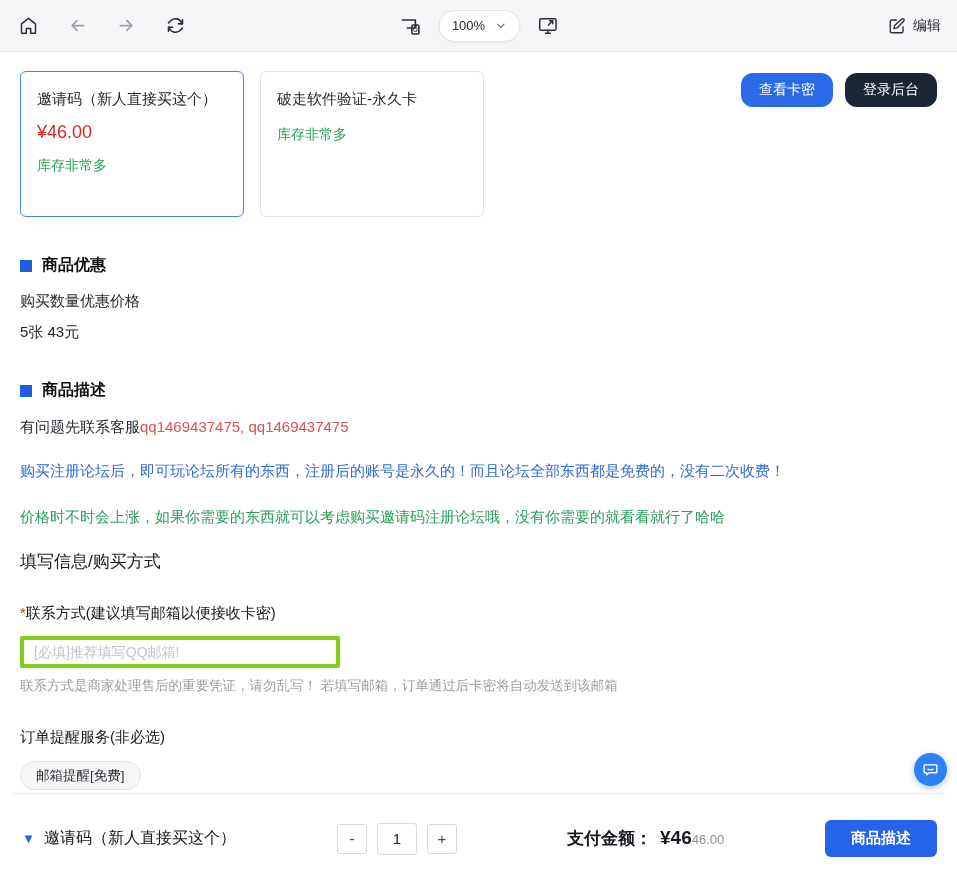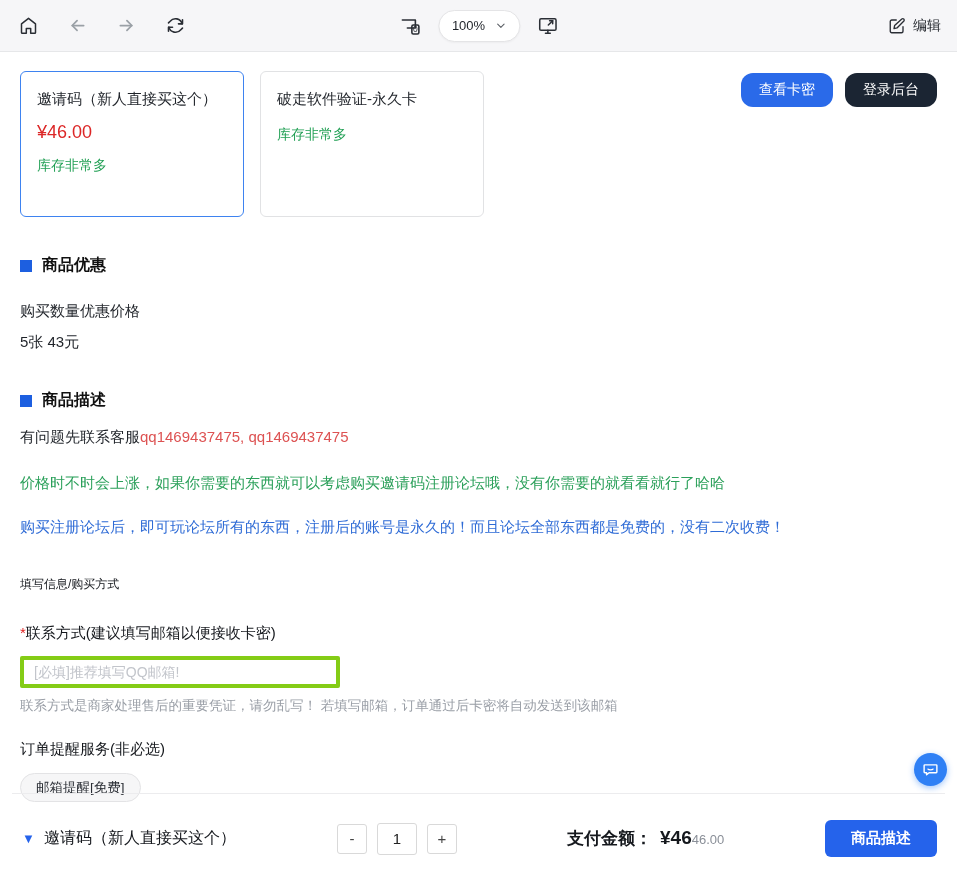--- a/index.html
+++ b/index.html
@@ -41,40 +41,40 @@
   .top-actions { margin-left:auto; display:flex; gap:12px; align-self:flex-start; margin-top:2px; }
   .btn { border:none; border-radius:12px; height:34px; padding:0 18px; font-size:14px; color:#fff; cursor:pointer; font-family:inherit; }
   .btn-blue { background:#2a6ae9; }
   .btn-dark { background:#1b2533; }
 
   .section-head { display:flex; align-items:center; gap:10px; margin-top:38px; }
   .sq-bullet { width:12px; height:12px; background:#1d5fe0; display:inline-block; }
   .section-title { font-size:16px; font-weight:bold; color:#111; }
 
   .line { font-size:15px; color:#1f2329; }
-  .promo-line1 { margin-top:26px; }
+  .promo-line1 { margin-top:16px; }
   .promo-line2 { margin-top:12px; }
 
   .contact-line { margin-top:17px; }
   .qq-red { color:#dd5252;text-align:center; }
   .desc-blue { color:#2e6bd6; margin-top:25px; }
   .desc-green { color:#2ba05a; margin-top:27px; }
 
-  .form-heading { font-size:12px; color:#15181d; margin-top:39px; }
+  .form-heading { font-size:17px; color:#15181d; margin-top:23px; }
   .field-label { font-size:15px; color:#15181d; margin-top:31px; }
   .req { color:#e02020; }
   .contact-input {
     display:block; margin-top:13px; width:320px; height:32px;
     border:4px solid #84cc16; border-radius:2px; padding:0 10px;
     font-size:14px; font-family:inherit; color:#333; outline:none;
   }
   .contact-input::placeholder { color:#c2c5cb; }
   .help-text { font-size:13.5px; color:#999ea6; margin-top:9px; }
 
-  .reminder-label { font-size:15px; color:#15181d; margin-top:25px; }
+  .reminder-label { font-size:15px; color:#15181d; margin-top:33px; }
   .chip {
     display:inline-flex; align-items:center; margin-top:14px;
     background:#f6f6f7; border:1px solid #e3e3e5; border-radius:16px;
     height:29px; padding:0 15px; font-size:13.5px; color:#2a2e35; cursor:pointer;
   }
 
   
   .chat-fab {
     position:absolute; right:10px; top:753px; width:33px; height:33px;
     background:#2f80f5; border-radius:50%; display:flex; align-items:center; justify-content:center;
@@ -203,22 +203,22 @@
     <div class="line promo-line2">5张 43元</div>
 
     
     <div class="section-head">
       <span class="sq-bullet"></span>
       <span class="section-title">商品描述</span>
     </div>
     <div class="line contact-line">
       <span>有问题先联系客服</span><span class="qq-red">qq1469437475, qq1469437475</span>
     </div>
+    <div class="line desc-blue">购买注册论坛后，即可玩论坛所有的东西，注册后的账号是永久的！而且论坛全部东西都是免费的，没有二次收费！</div>
     <div class="line desc-green">价格时不时会上涨，如果你需要的东西就可以考虑购买邀请码注册论坛哦，没有你需要的就看看就行了哈哈</div>
-    <div class="line desc-blue">购买注册论坛后，即可玩论坛所有的东西，注册后的账号是永久的！而且论坛全部东西都是免费的，没有二次收费！</div>
 
     
     <div class="form-heading">填写信息/购买方式</div>
 
     <div class="field-label">
       <span class="req">*</span><span>联系方式(建议填写邮箱以便接收卡密)</span>
     </div>
     <input class="contact-input" type="text" placeholder="[必填]推荐填写QQ邮箱!" style="">
     <div class="help-text">联系方式是商家处理售后的重要凭证，请勿乱写！ 若填写邮箱，订单通过后卡密将自动发送到该邮箱</div>
 

